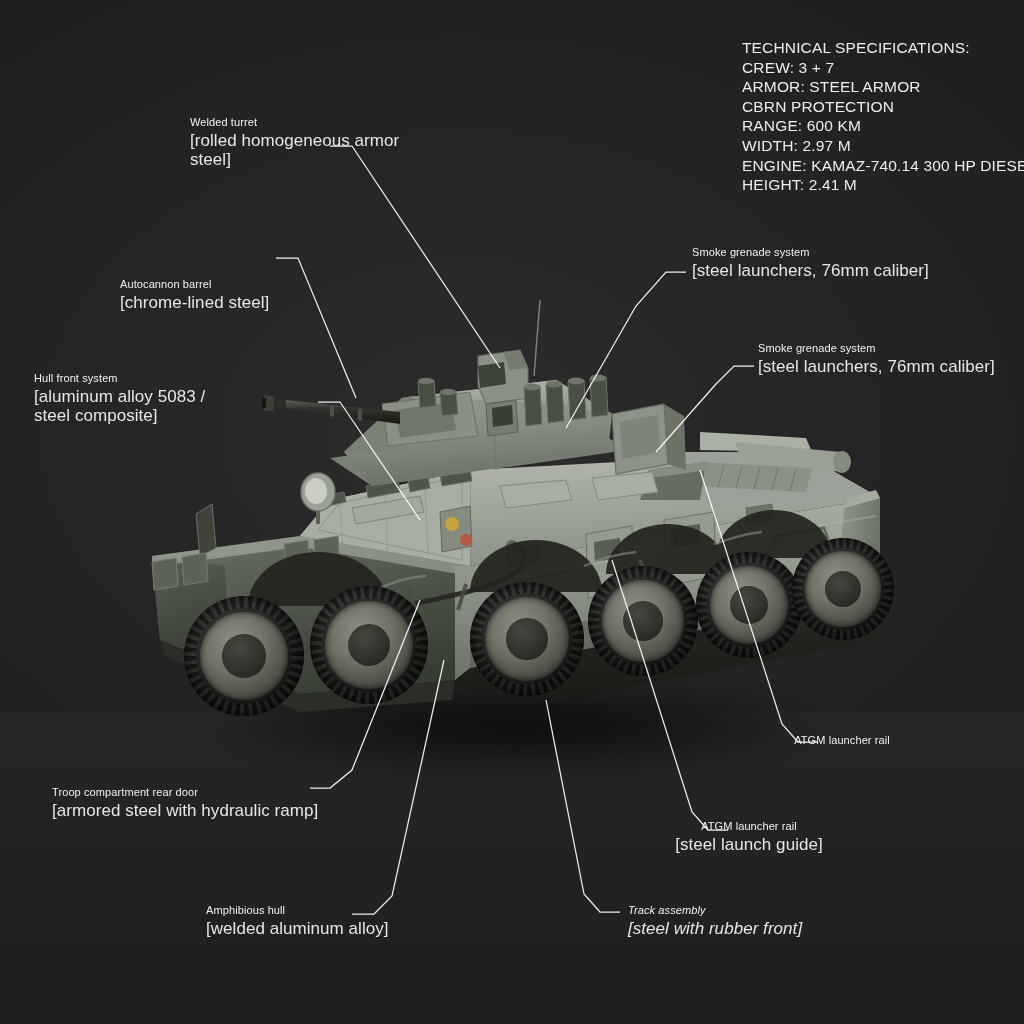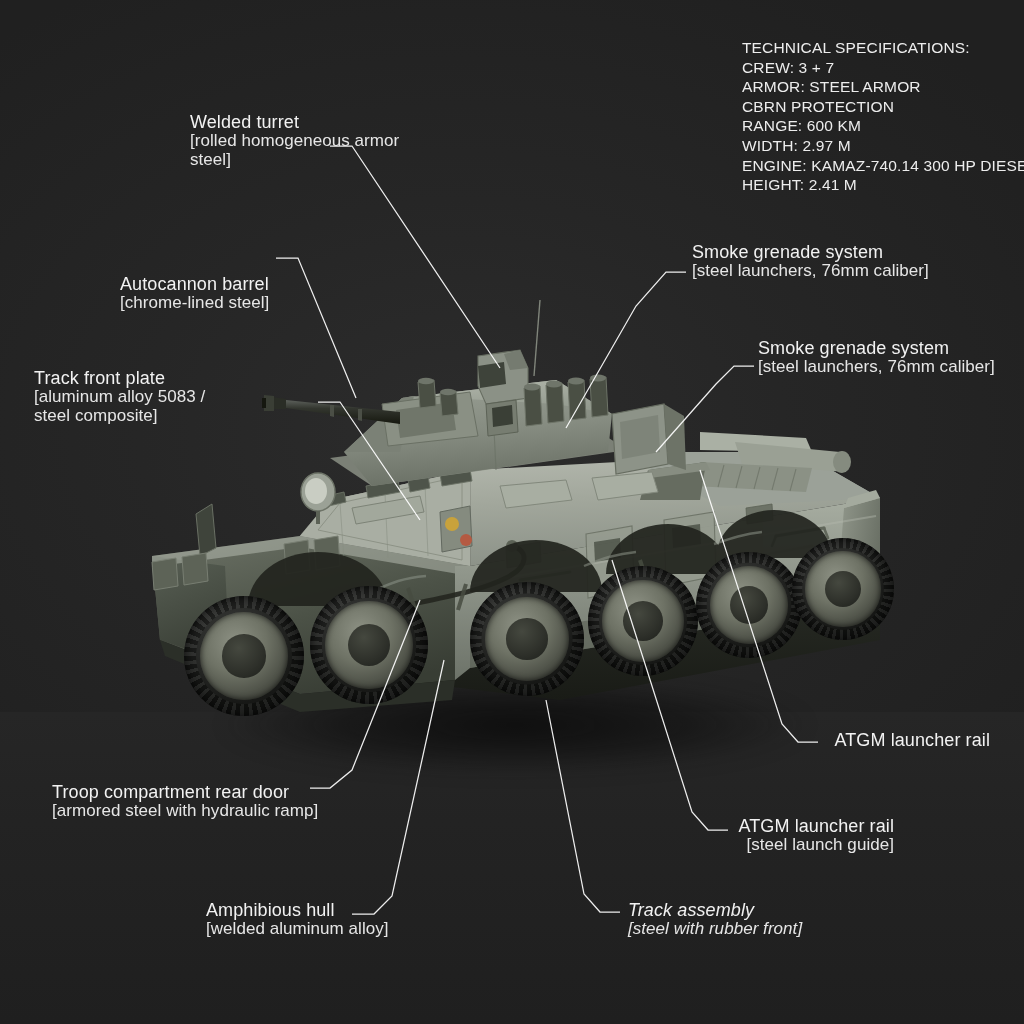--- a/index.html
+++ b/index.html
@@ -46,32 +46,32 @@
     font-size: 15.5px;
     line-height: 19.6px;
     letter-spacing: 0.15px;
     white-space: nowrap;
   }
   .label {
     position: absolute;
     color: #f2f2f2;
   }
   .label .title {
-    font-size: 18px;
+    font-size: 11px;
     line-height: 20px;
     letter-spacing: 0.1px;
     white-space: nowrap;
   }
   .label .sub {
     font-size: 17px;
     line-height: 18.5px;
     letter-spacing: 0.05px;
     color: #e6e6e6;
   }
-  .label.r .title, .label.r .sub { text-align: right; }
+  .label.r .title, .label.r .sub { text-align: center; }
   .label .sub.wrap { white-space: normal; width: 210px; }
 
   
   svg.leaders {
     position: absolute;
     inset: 0;
     width: 1024px;
     height: 1024px;
     pointer-events: none;
   }
@@ -422,21 +422,21 @@
     <div class="title">Welded turret</div>
     <div class="sub wrap">[rolled homogeneous armor steel]</div>
   </div>
 
   <div class="label" style="left:120px; top:226px;margin-top:48px;">
     <div class="title">Autocannon barrel</div>
     <div class="sub">[chrome-lined steel]</div>
   </div>
 
   <div class="label" style="left:34px; top:368px;">
-    <div class="title">Track front plate</div>
+    <div class="title">Hull front system</div>
     <div class="sub wrap">[aluminum alloy 5083 / steel composite]</div>
   </div>
 
   <div class="label" style="left:206px; top:900px;">
     <div class="title">Amphibious hull</div>
     <div class="sub">[welded aluminum alloy]</div>
   </div>
 
   <div class="label" style="left:52px; top:782px;">
     <div class="title">Troop compartment rear door</div>

